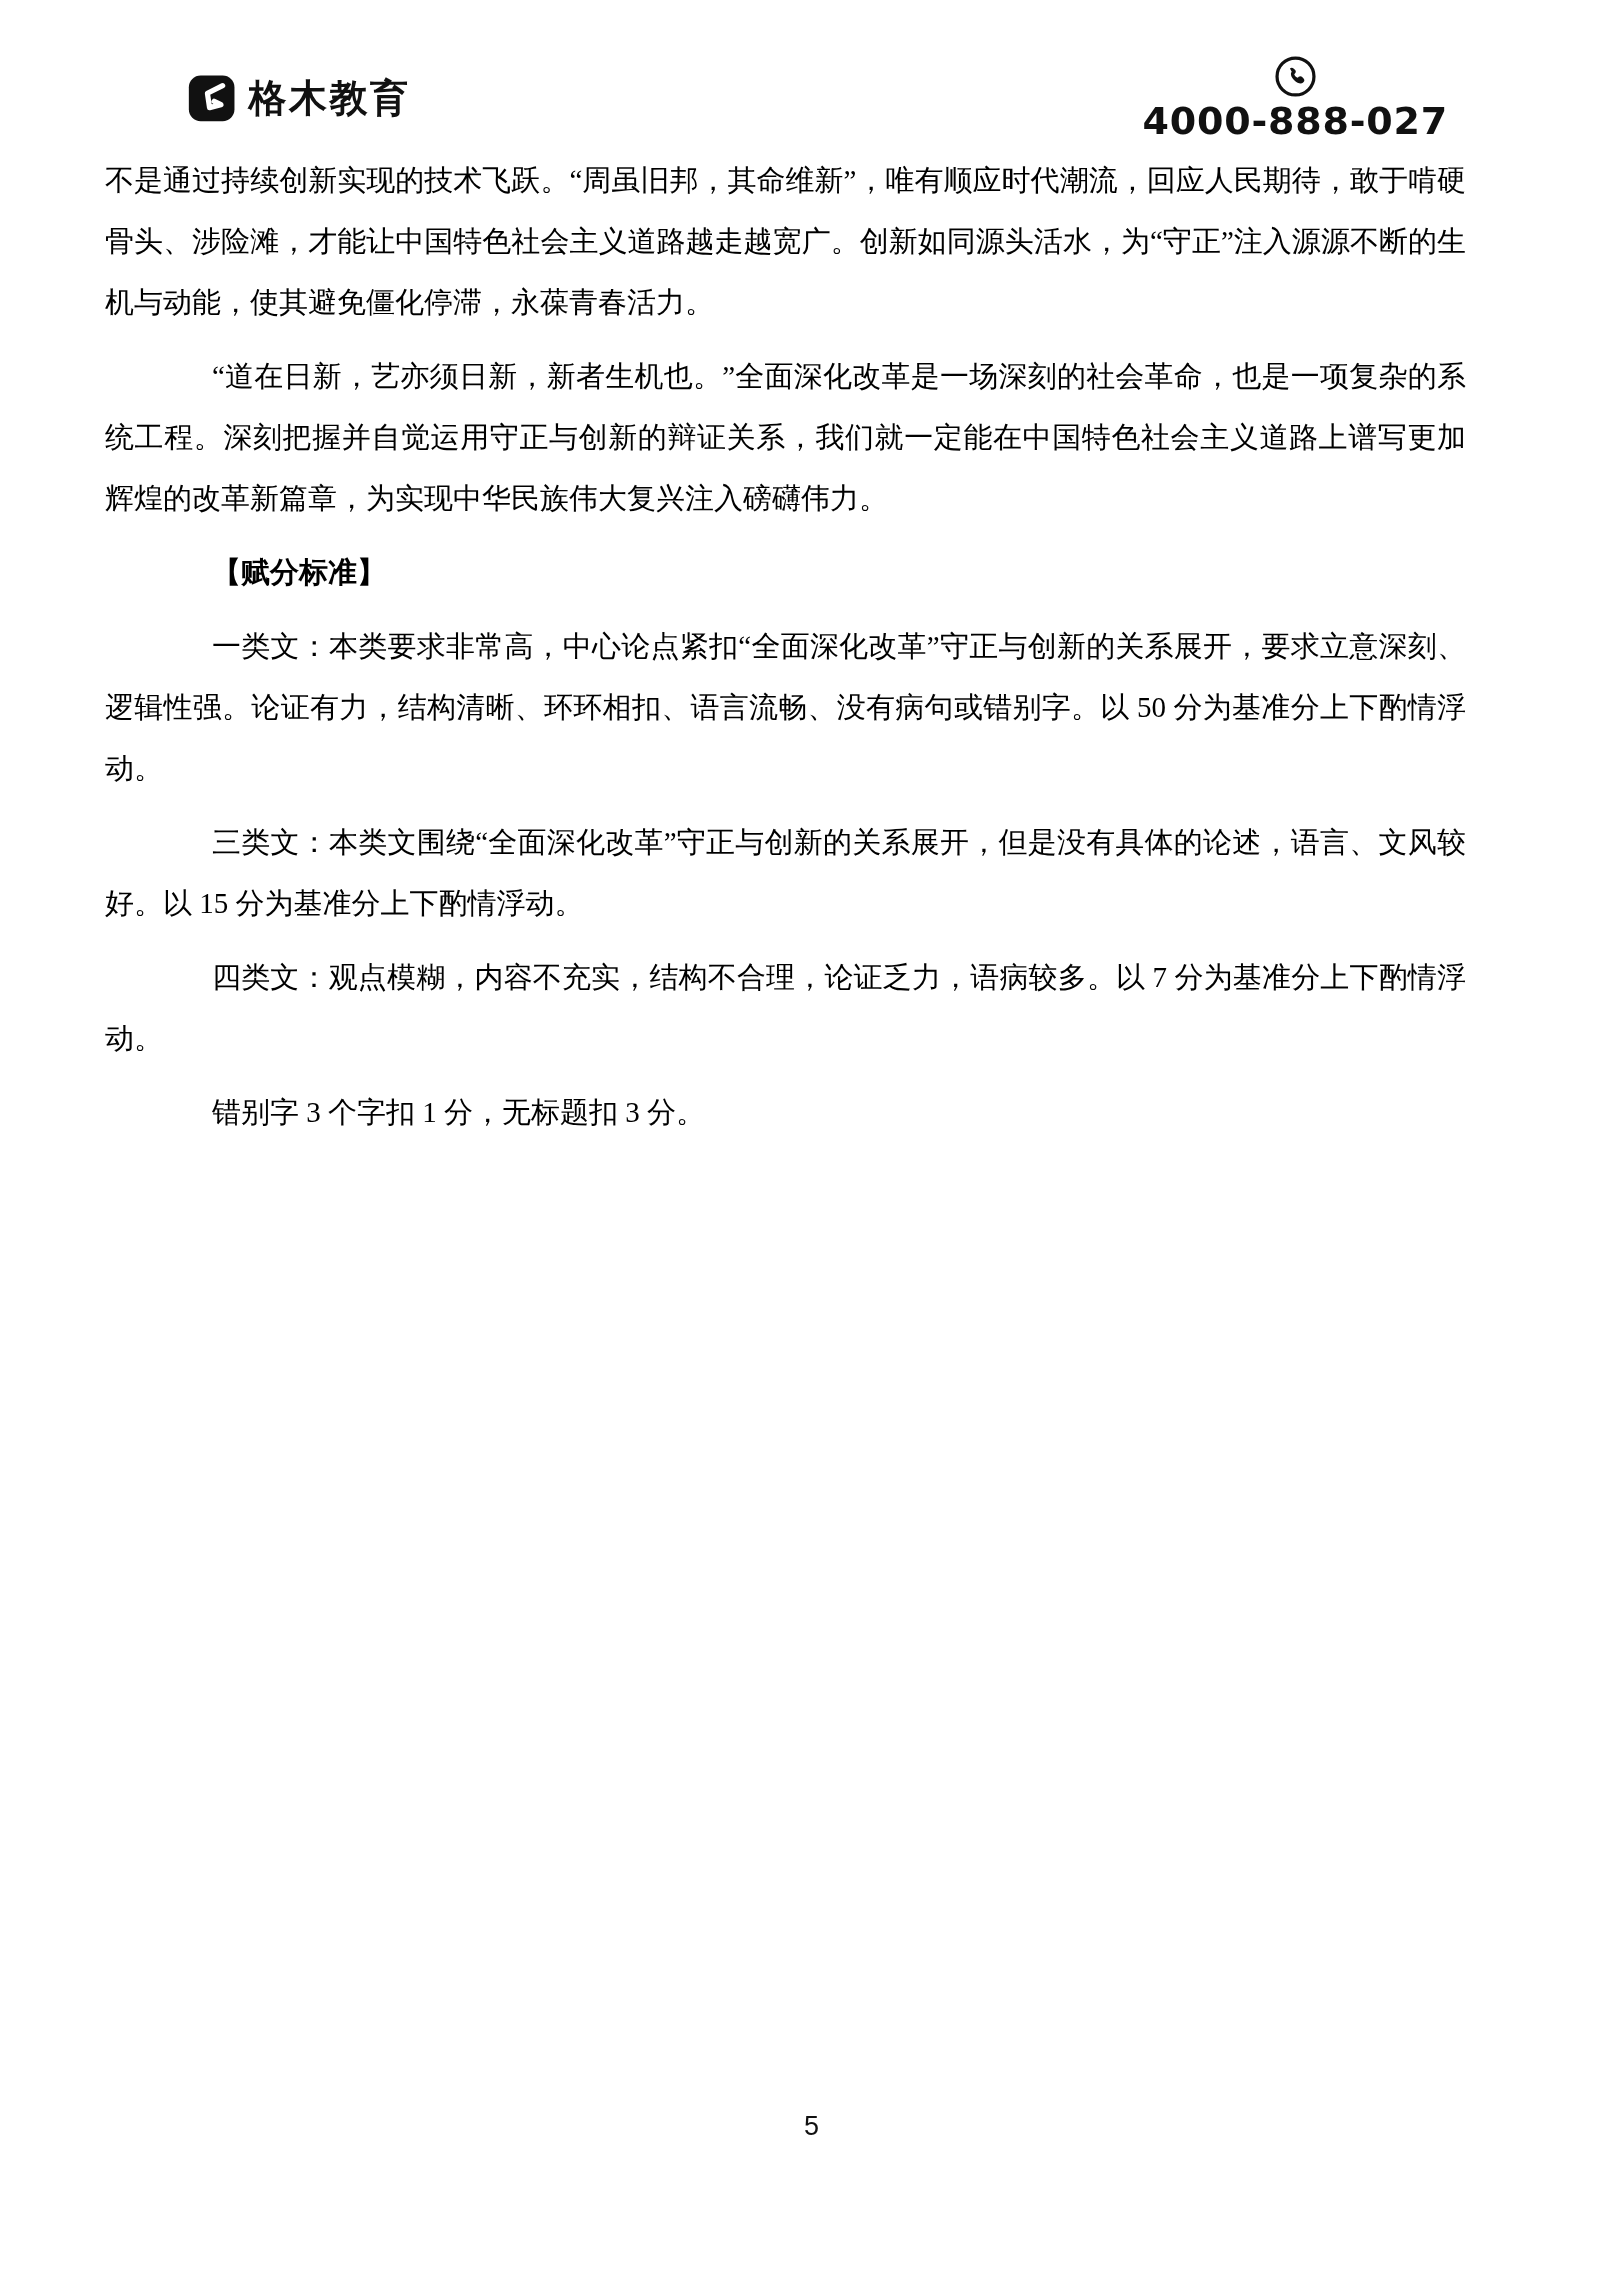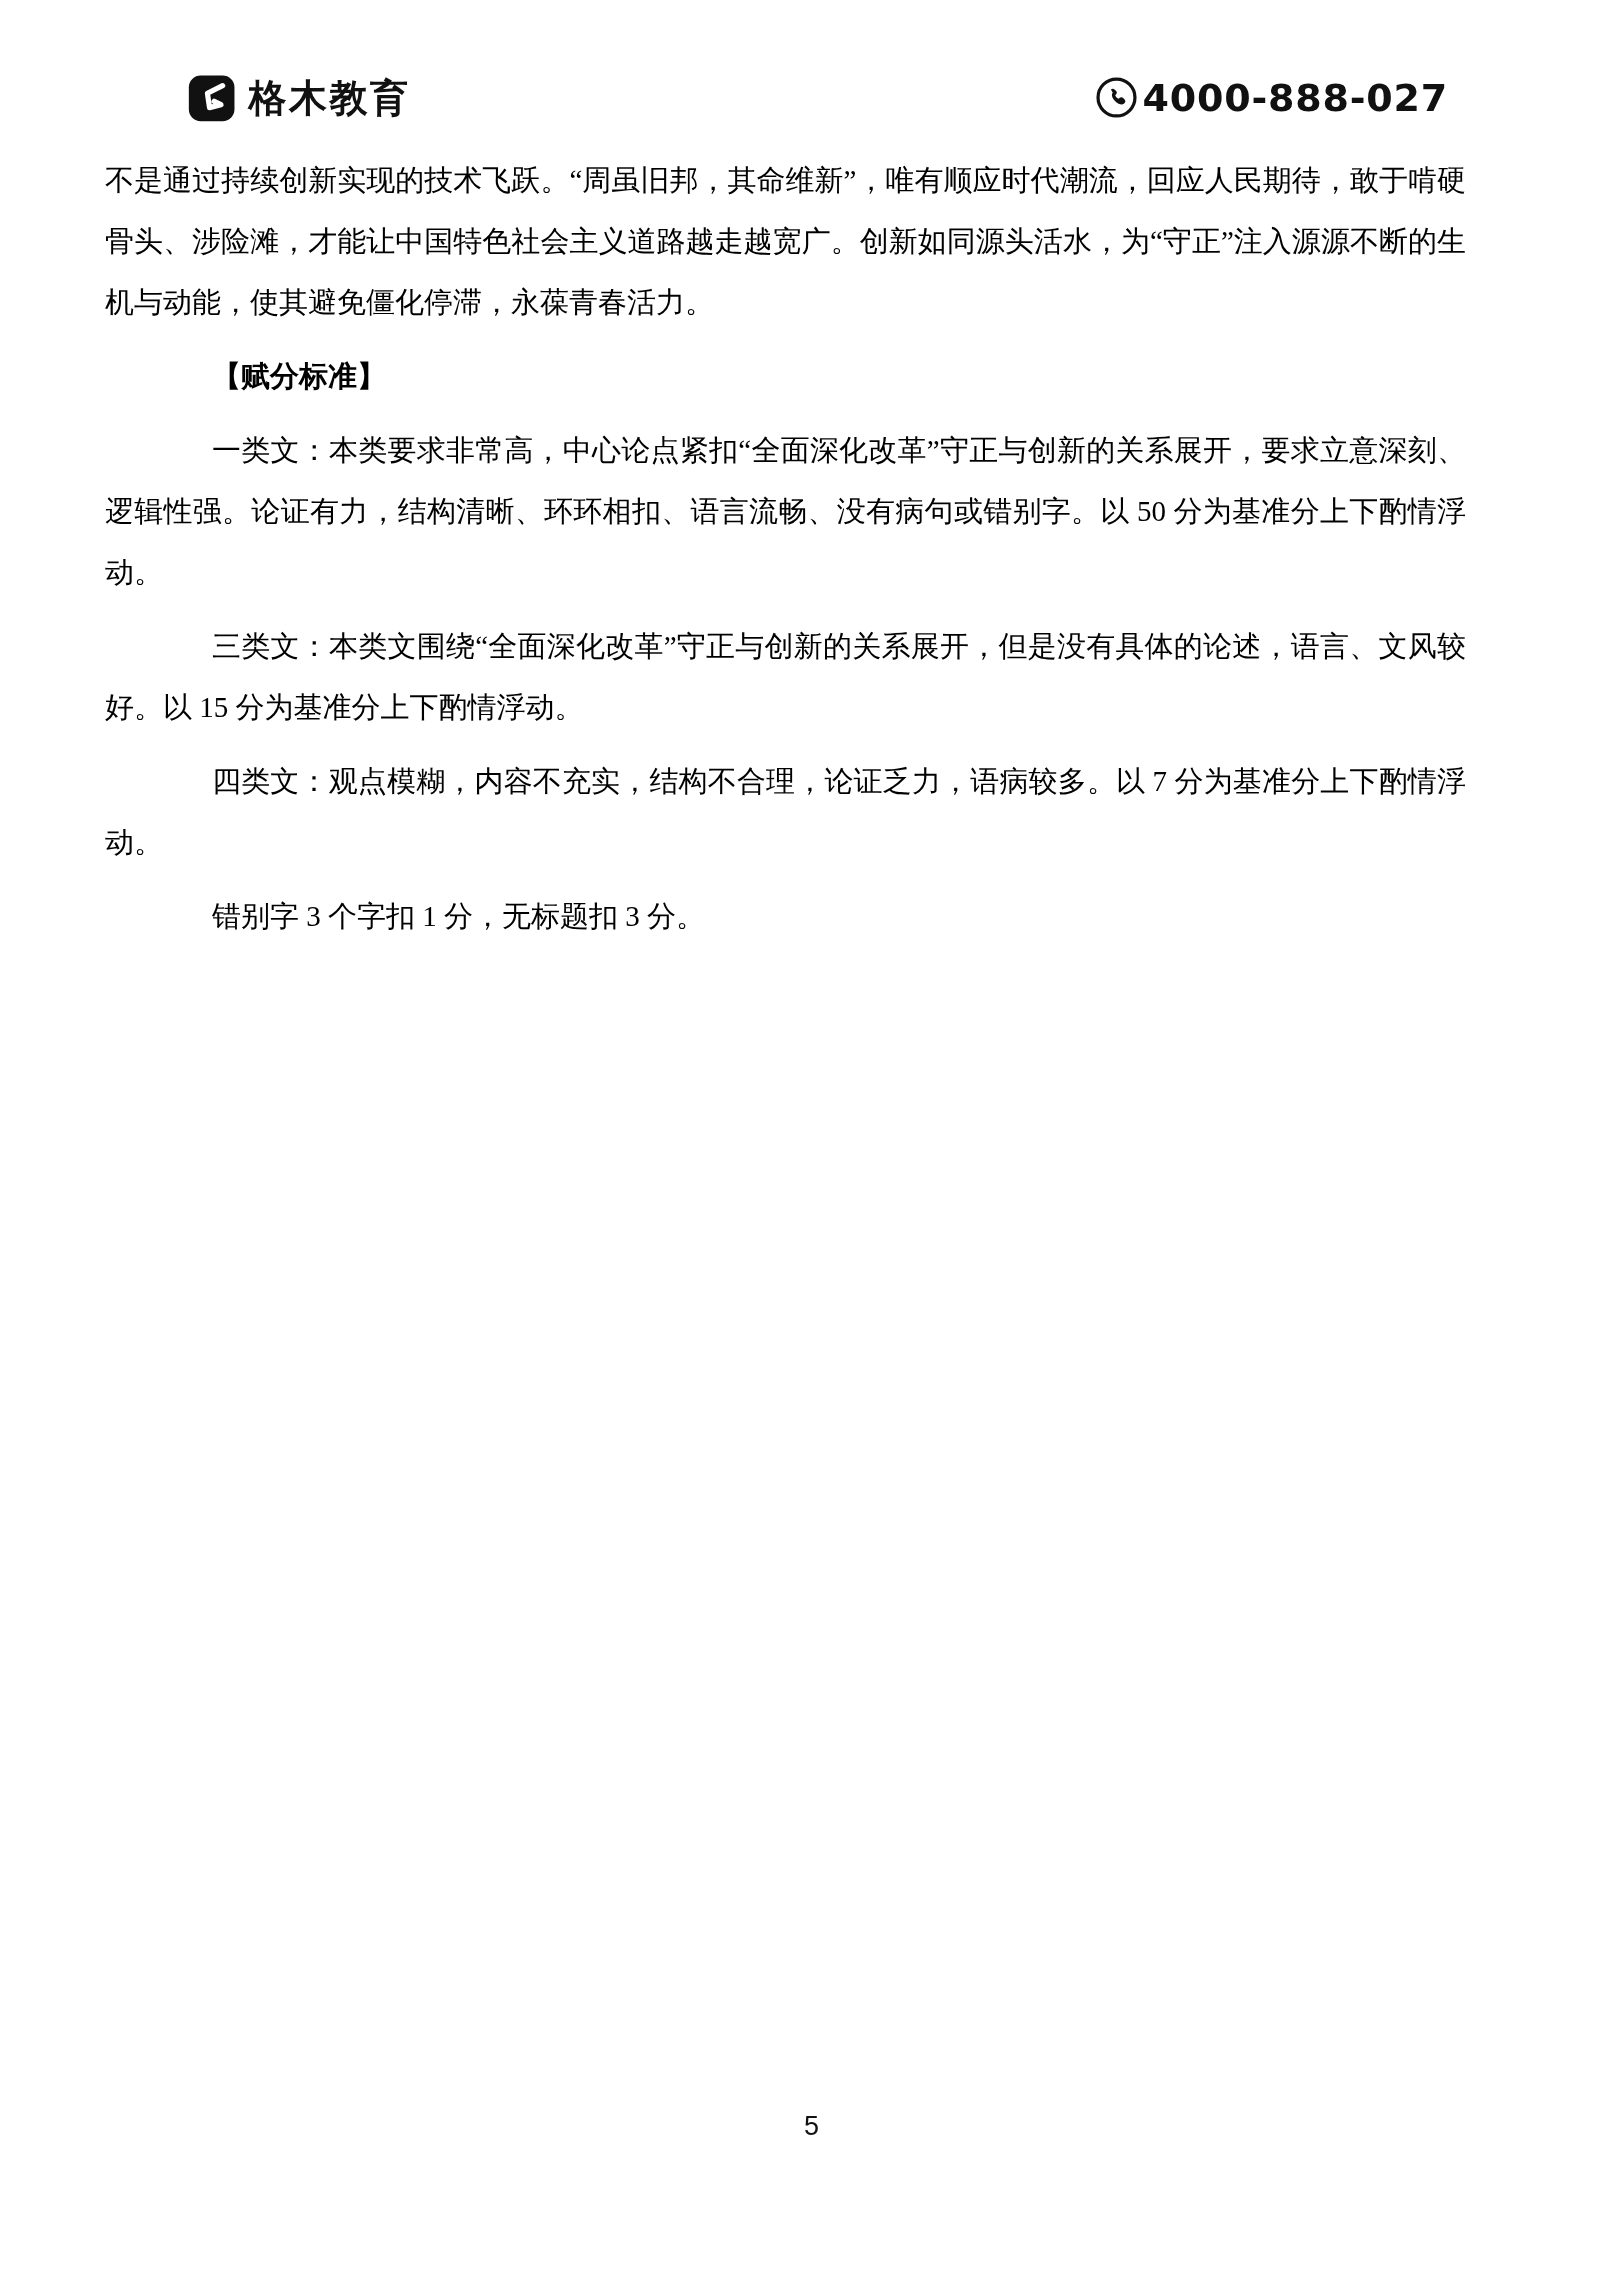--- a/index.html
+++ b/index.html
@@ -41,20 +41,21 @@
   .phone {
     display: flex;
     align-items: center;
     gap: 4px;
     font-family: "DejaVu Sans", "Liberation Sans", sans-serif;
     font-weight: 700;
     font-size: 38px;
     color: #111;
     line-height: 1;
     letter-spacing: 0.8px;
+    flex-direction: column;
   }
   .phone-icon-svg { width: 43px; height: 43px; display: block; }
 
   
   .doc-body {
     position: absolute;
     top: 150px;
     left: 105px;
     width: 1361px;
     font-family: "Liberation Serif", "DejaVu Serif", serif;
@@ -105,20 +106,21 @@
           <circle cx="12" cy="12" r="10.3" fill="none" stroke="#111" stroke-width="1.8"></circle>
           <path d="M8.9 7.5c.6-.6 1.5-.6 2 0l.9.9c.5.5.5 1.3 0 1.8l-.5.5c.3 1 1 1.7 2 2l.5-.5c.5-.5 1.3-.5 1.8 0l.9.9c.6.6.6 1.5 0 2l-.4.4c-.9.9-3 .4-4.8-1.4-1.8-1.8-2.3-3.9-1.4-4.8z" fill="#111"></path>
         </svg>
       </span>
       <span>4000-888-027</span>
     </div>
   </header>
 
   <main class="doc-body" id="doc-body">
       <p class="">不是通过持续创新实现的技术飞跃。“周虽旧邦，其命维新”，唯有顺应时代潮流，回应人民期待，敢于啃硬骨头、涉险滩，才能让中国特色社会主义道路越走越宽广。创新如同源头活水，为“守正”注入源源不断的生机与动能，使其避免僵化停滞，永葆青春活力。</p>
+      <p class="indent">“道在日新，艺亦须日新，新者生机也。”全面深化改革是一场深刻的社会革命，也是一项复杂的系统工程。深刻把握并自觉运用守正与创新的辩证关系，我们就一定能在中国特色社会主义道路上谱写更加辉煌的改革新篇章，为实现中华民族伟大复兴注入磅礴伟力。</p>
       <p class="indent bold">【赋分标准】</p>
       <p class="indent">一类文：本类要求非常高，中心论点紧扣“全面深化改革”守正与创新的关系展开，要求立意深刻、逻辑性强。论证有力，结构清晰、环环相扣、语言流畅、没有病句或错别字。以 50 分为基准分上下酌情浮动。</p>
       <p class="indent">三类文：本类文围绕“全面深化改革”守正与创新的关系展开，但是没有具体的论述，语言、文风较好。以 15 分为基准分上下酌情浮动。</p>
       <p class="indent">四类文：观点模糊，内容不充实，结构不合理，论证乏力，语病较多。以 7 分为基准分上下酌情浮动。</p>
       <p class="indent">错别字 3 个字扣 1 分，无标题扣 3 分。</p>
     </main>
 
   <footer class="page-footer">
     <span>5</span>
   </footer>

